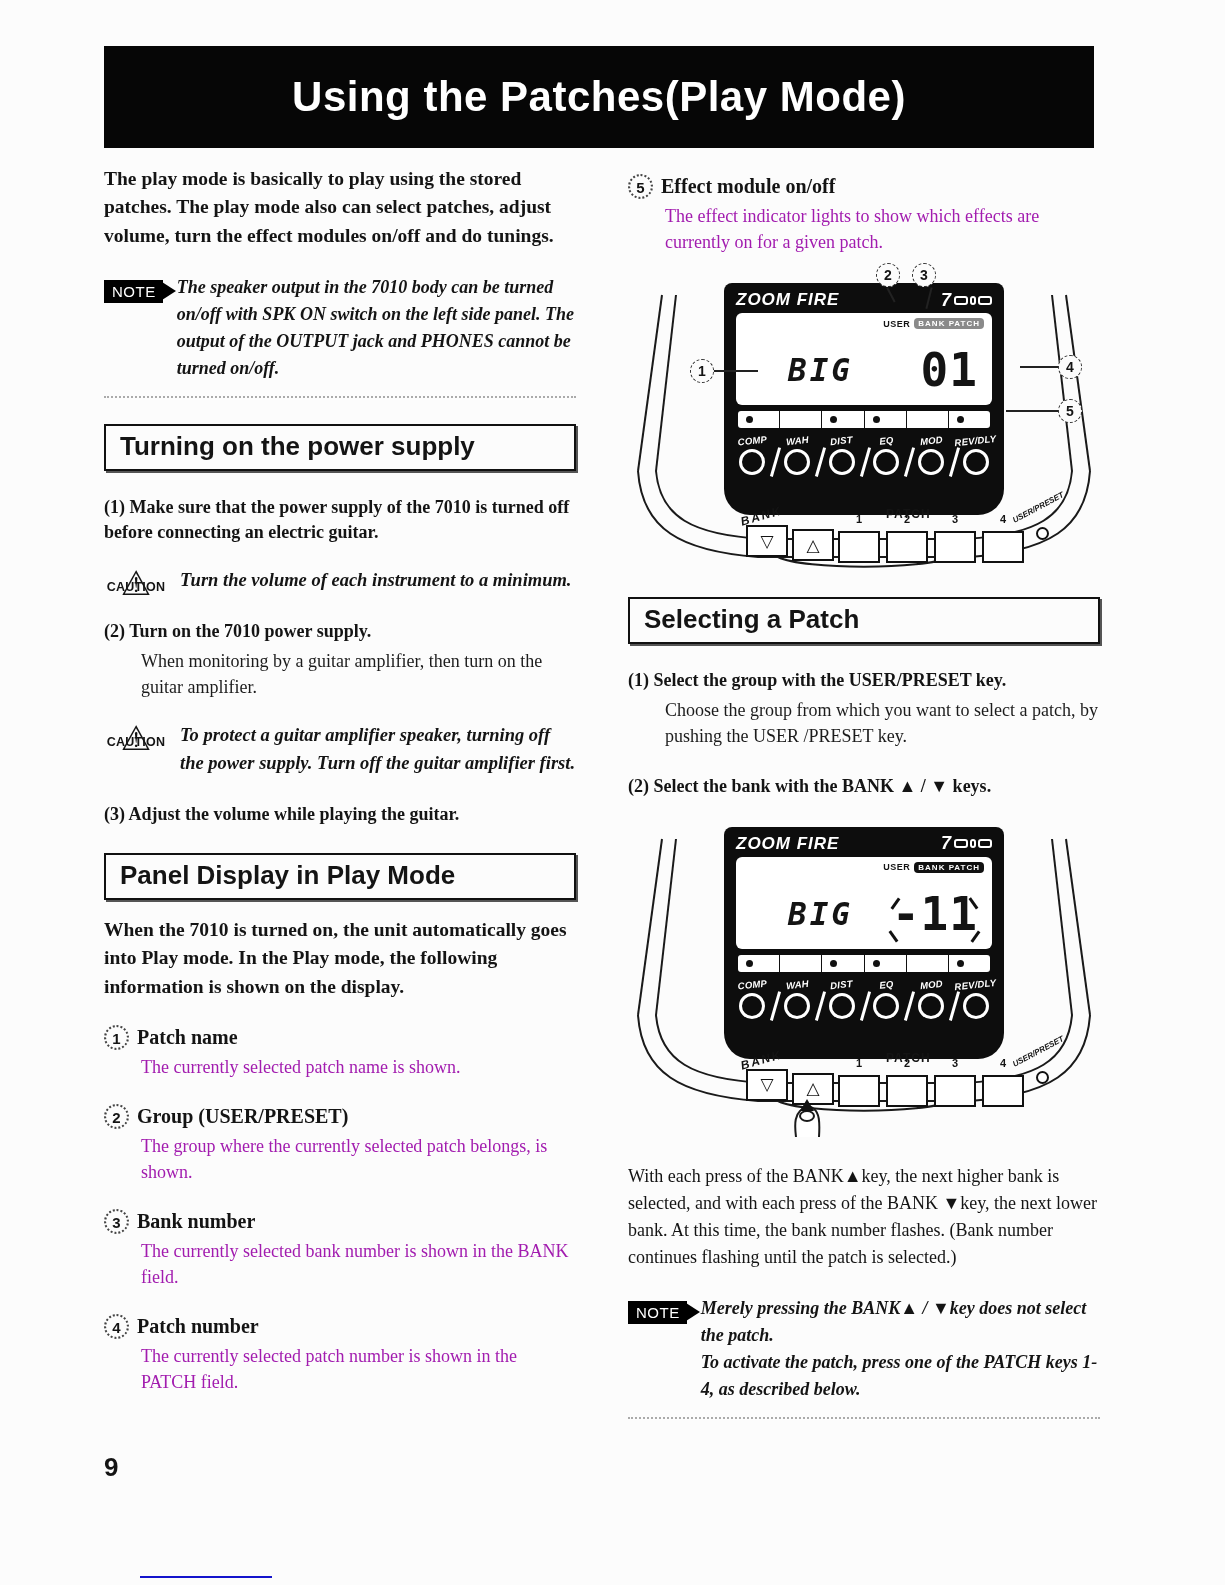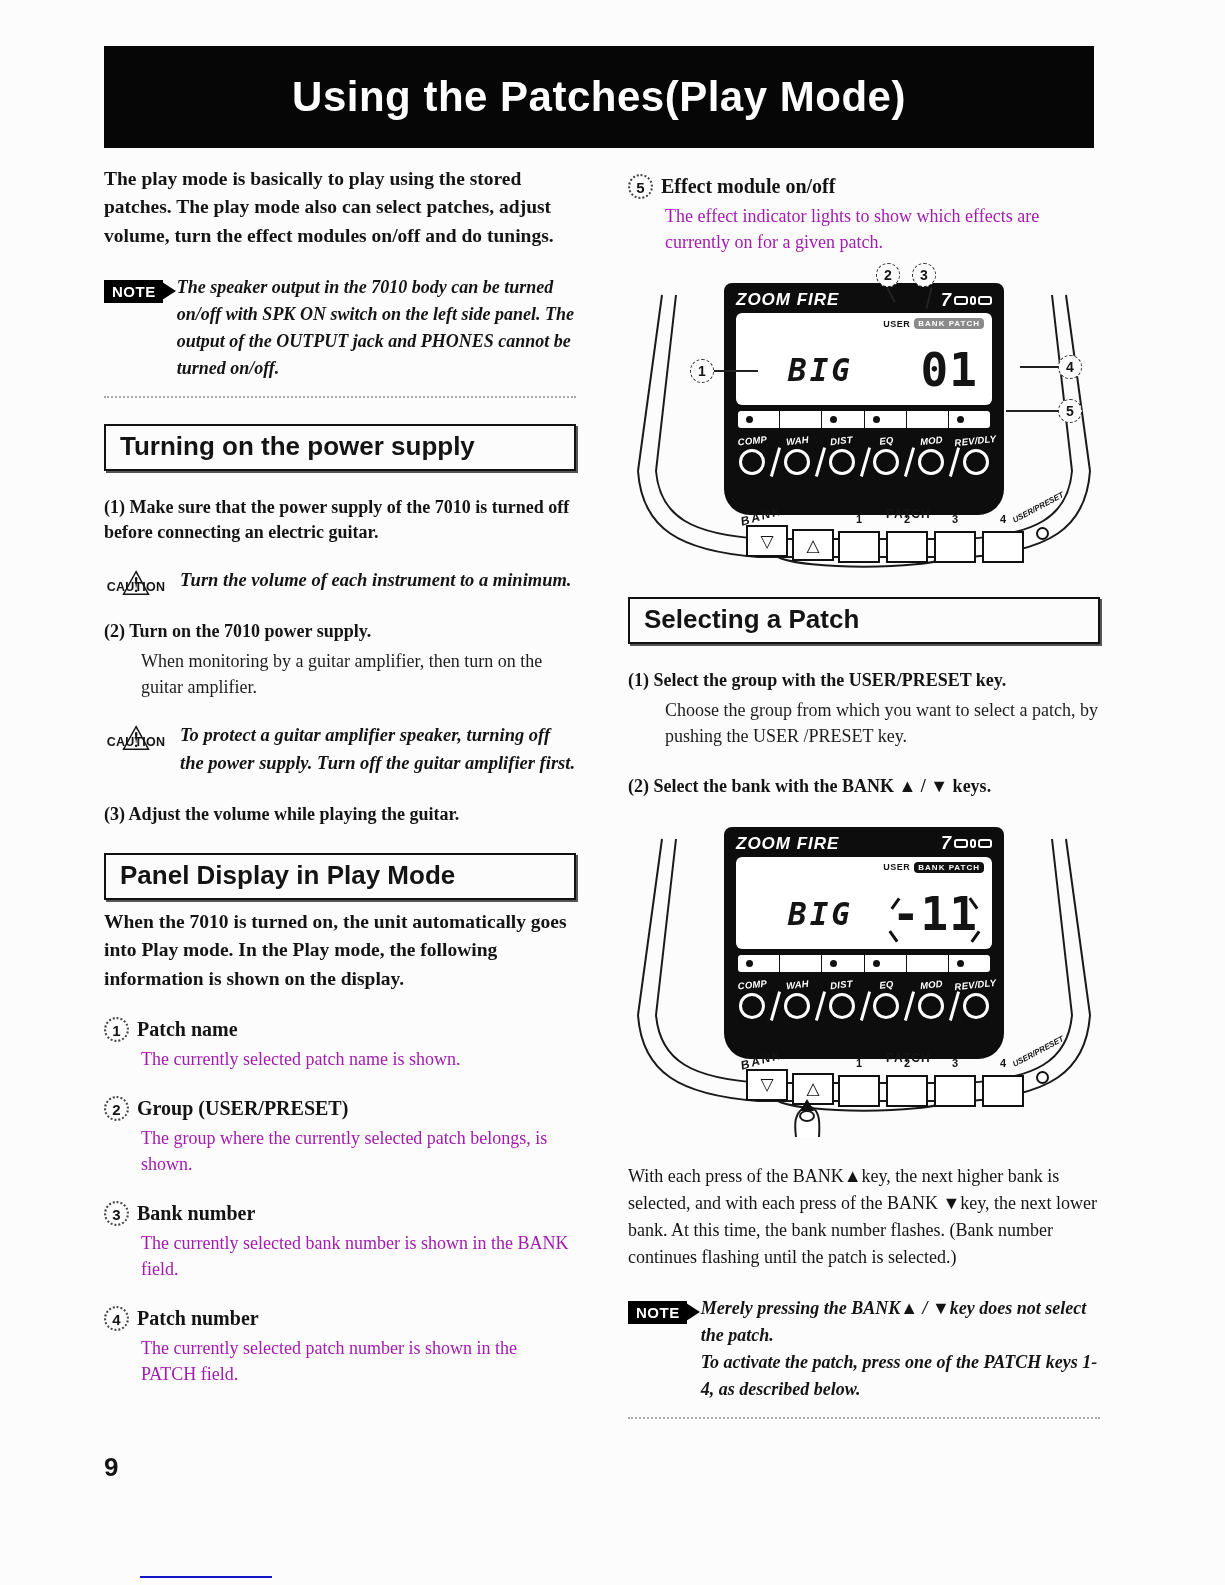--- a/index.html
+++ b/index.html
@@ -33,21 +33,21 @@
     border:2px solid #111; margin-top:26px; padding:5px 12px 7px 14px;
     font-family:"Liberation Sans", sans-serif; font-weight:bold; font-size:26px;
     box-shadow:2px 2px 0 #555;
   }
 
   
   .note-block { display:flex; gap:14px; margin-top:24px; padding-bottom:14px; border-bottom:2px dotted #aaa; }
   .note-badge {
     flex:0 0 auto; align-self:flex-start; margin-top:6px; position:relative;
     background:#000; color:#fff; font-family:"Liberation Sans", sans-serif;
-    font-weight:bold; font-size:15px; padding:3px 7px 3px 8px; letter-spacing:0.5px;
+    font-weight:normal; font-size:15px; padding:3px 7px 3px 8px; letter-spacing:0.5px;
   }
   .note-badge::after {
     content:""; position:absolute; right:-13px; top:2px;
     border-left:14px solid #000; border-top:9px solid transparent; border-bottom:9px solid transparent;
   }
   .note-text { font-style:italic; font-weight:bold; font-size:18px; line-height:1.5; }
   .caution-block { display:flex; gap:12px; margin-top:22px; }
   .caution-badge { flex:0 0 64px; text-align:center; margin-top:2px; }
   .caution-badge .tri { font-size:34px; line-height:0.9; display:block; }
   .caution-badge .cap {
@@ -199,21 +199,21 @@
         <span class="tri">⚠</span>
         <span class="cap">CAUTION</span>
       </span>
       <span class="caution-text">To protect a guitar amplifier speaker, turning off the power supply. Turn off the guitar amplifier first.</span>
     </div>
 
     <p class="step-head">(3) Adjust the volume while playing the guitar.</p>
 
     <div class="section-box">Panel Display in Play Mode</div>
 
-    <p class="lead" style="margin-top:8px;">When the 7010 is turned on, the unit automatically goes into Play mode. In the Play mode, the following information is shown on the display.</p>
+    <p class="lead" style="margin-top:16px;">When the 7010 is turned on, the unit automatically goes into Play mode. In the Play mode, the following information is shown on the display.</p>
 
     <div class="num-item">
       <p class="num-item-head"><span class="circ">1</span><span>Patch name</span></p>
       <p class="num-item-body">The currently selected patch name is shown.</p>
     </div>
     <div class="num-item">
       <p class="num-item-head"><span class="circ">2</span><span>Group (USER/PRESET)</span></p>
       <p class="num-item-body">The group where the currently selected patch belongs, is shown.</p>
     </div>
     <div class="num-item">

